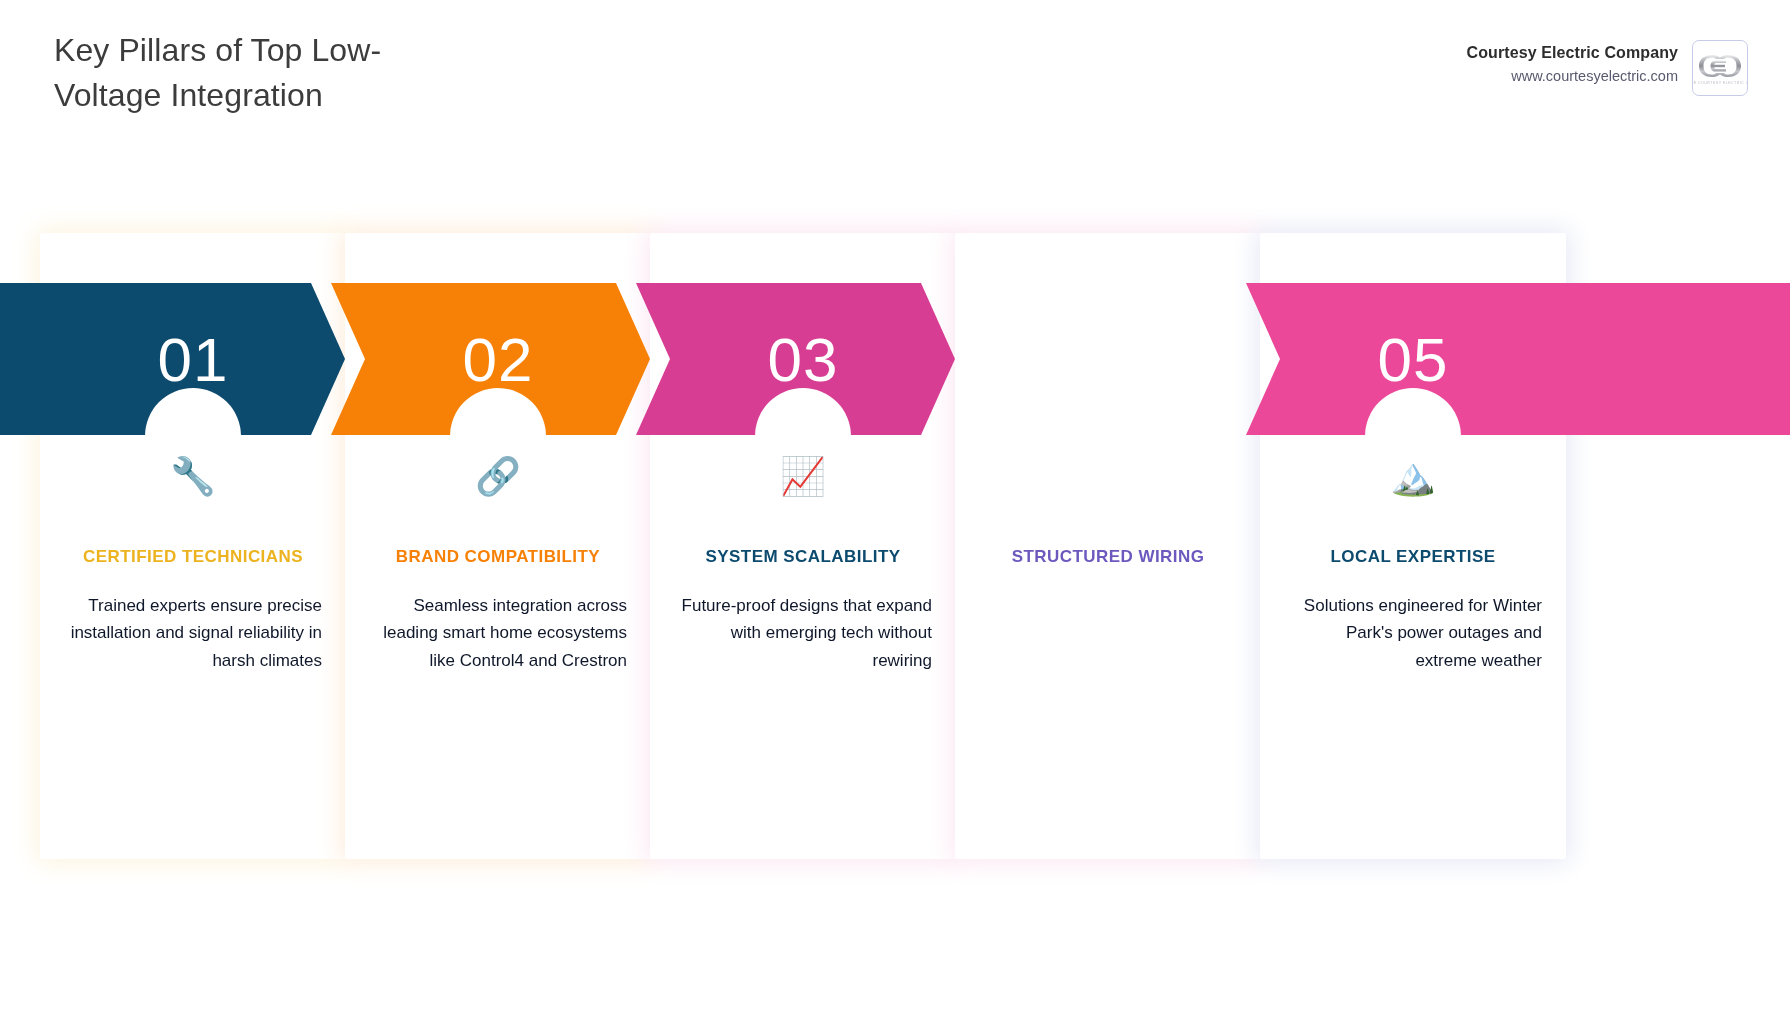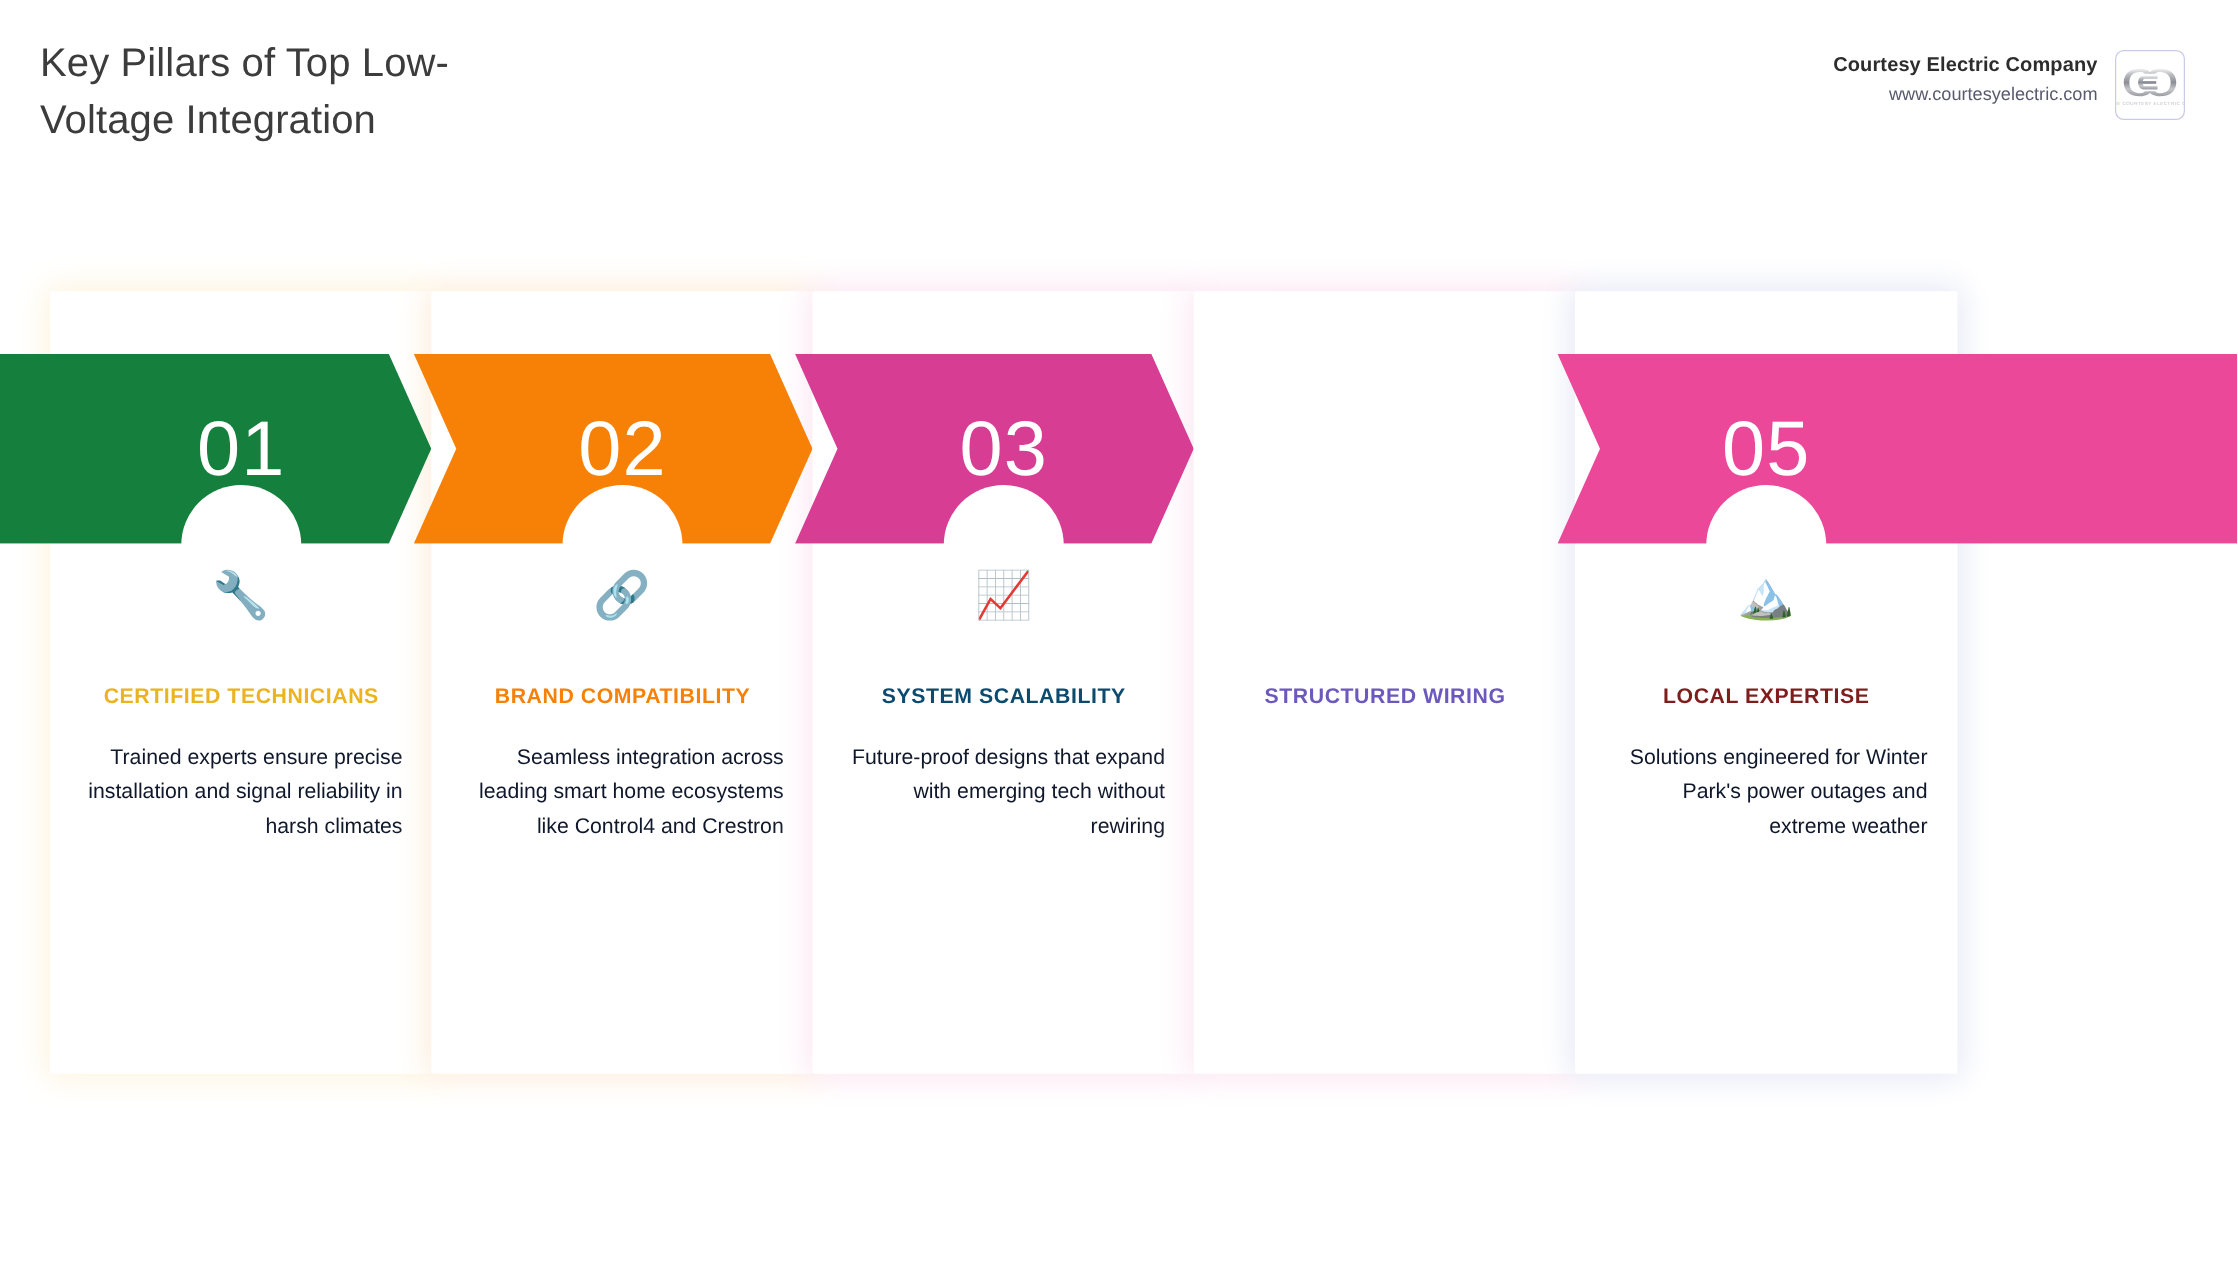--- a/index.html
+++ b/index.html
@@ -5,21 +5,21 @@
   * { margin:0; padding:0; box-sizing:border-box; }
   html, body {
     width:1790px; height:1024px;
     background:#ffffff;
     font-family:"Liberation Sans", sans-serif;
     overflow:hidden;
   }
   #page { position:relative; width:1790px; height:1024px; background:#fff; }
 
   
-  .hdr-left { position:absolute; left:32px; top:28px; width:780px; }
+  .hdr-left { position:absolute; left:54px; top:28px; width:780px; }
   .hdr-title {
     font-size:32px; font-weight:400; color:#3c3c3c;
     line-height:1.42; letter-spacing:.1px; max-width:390px;
   }
   .hdr-sub {
     margin-top:18px; font-size:18px; color:#6b6b85;
     line-height:1.55; max-width:560px; font-weight:400;
   }
 
   .hdr-right {
@@ -130,28 +130,28 @@
       </div>
       <div class="card" style="left: 955px; box-shadow: rgb(251, 231, 242) 0px 0px 26px 4px;">
         <div class="card-inner">
           <div class="card-icon"></div>
           <div class="card-title" style="color:#6d59be">STRUCTURED WIRING</div>
         </div>
       </div>
       <div class="card" style="left: 1260px; box-shadow: rgb(231, 233, 246) 0px 0px 26px 4px;">
         <div class="card-inner">
           <div class="card-icon">🏔️</div>
-          <div class="card-title" style="color:#7f1d1d">LOCAL EXPERTISE</div>
+          <div class="card-title" style="color:#0c4a6e">LOCAL EXPERTISE</div>
           <div class="card-body">Solutions engineered for Winter Park's power outages and extreme weather</div>
         </div>
       </div>
     </div>
 
   <div class="band">
-      <div class="chev" style="left: 0px; width: 345px; background: #15803d; z-index: 10; clip-path: polygon(0px 0px, calc(100% - 34px) 0px, 100% 50%, calc(100% - 34px) 100%, 0px 100%); text-decoration: underline;">
+      <div class="chev" style="left: 0px; width: 345px; background: #0c4a6e; z-index: 10; clip-path: polygon(0px 0px, calc(100% - 34px) 0px, 100% 50%, calc(100% - 34px) 100%, 0px 100%); text-decoration: underline;">
         <div class="chev-num" style="left: 40px; width: 306px; right: auto;">01</div>
       </div>
       <div class="notch" style="left: 145px; z-index: 50;"></div>
       <div class="chev" style="left: 331px; width: 319px; background: rgb(247, 129, 6); z-index: 9; clip-path: polygon(0px 0px, calc(100% - 34px) 0px, 100% 50%, calc(100% - 34px) 100%, 0px 100%, 34px 50%);">
         <div class="chev-num" style="left: 14px; width: 306px; right: auto;">02</div>
       </div>
       <div class="notch" style="left: 450px; z-index: 50;"></div>
       <div class="chev" style="left: 636px; width: 319px; background: rgb(216, 61, 148); z-index: 8; clip-path: polygon(0px 0px, calc(100% - 34px) 0px, 100% 50%, calc(100% - 34px) 100%, 0px 100%, 34px 50%);">
         <div class="chev-num" style="left: 14px; width: 306px; right: auto;">03</div>
       </div>

